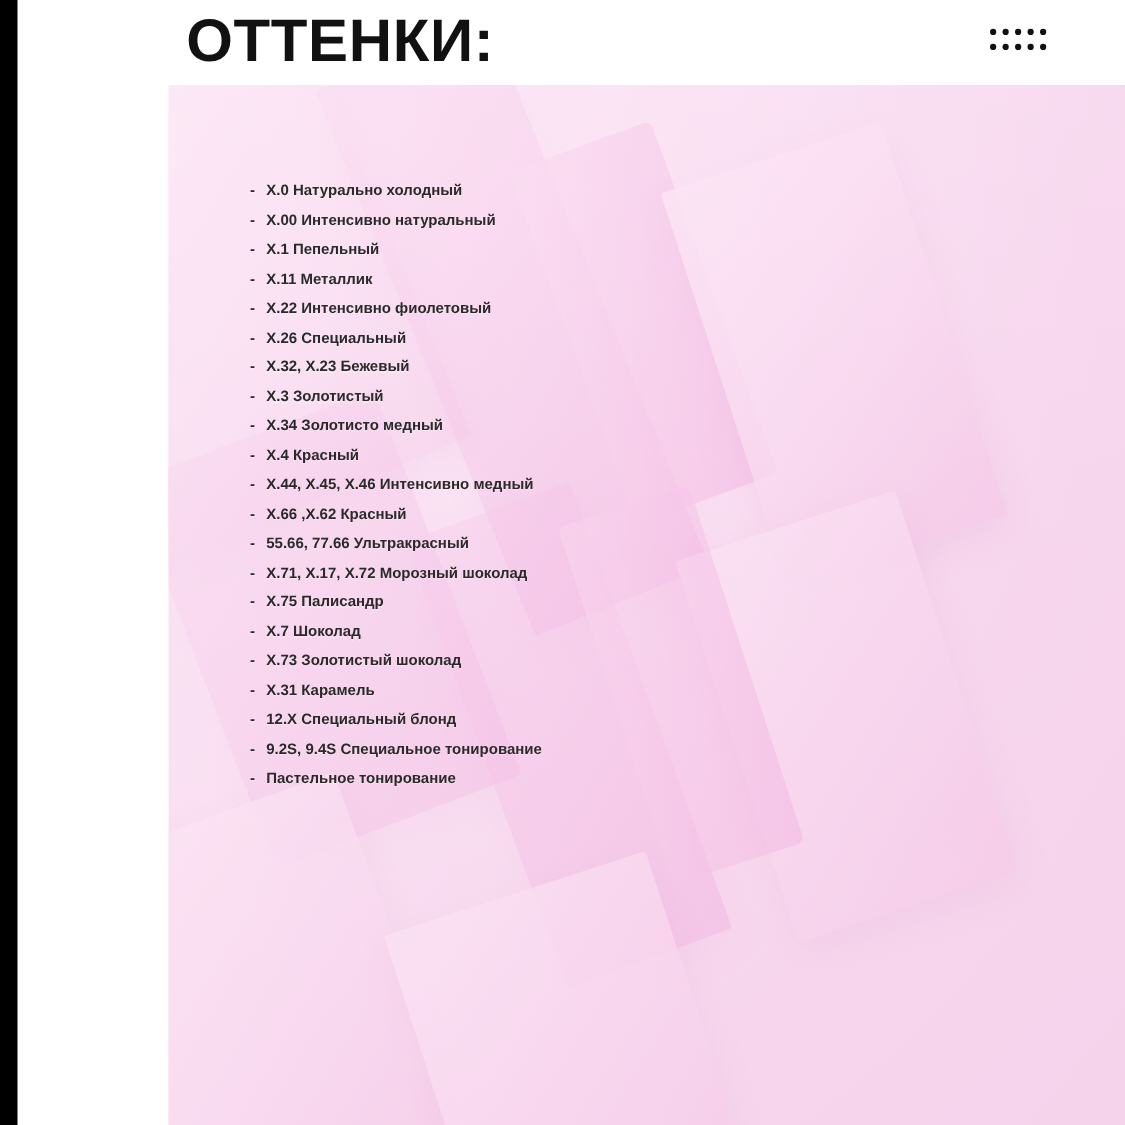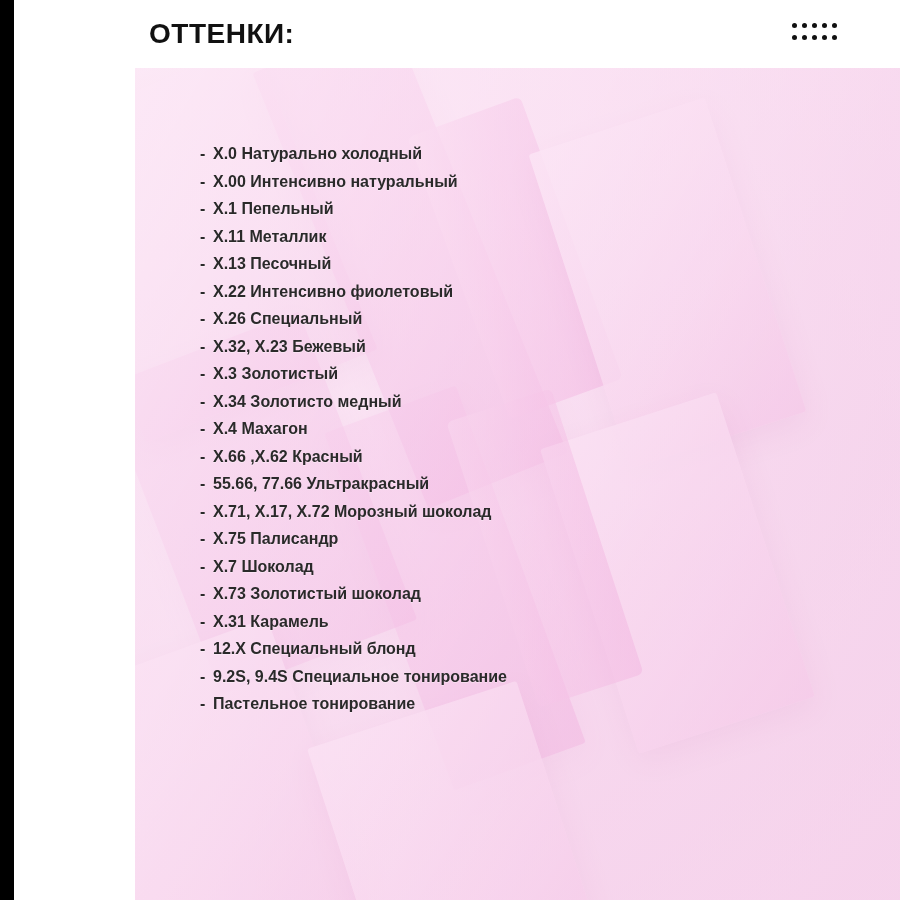--- a/index.html
+++ b/index.html
@@ -41,21 +41,21 @@
     height: 68px;
     display: flex;
     align-items: center;
     justify-content: space-between;
     padding: 0 28px 0 135px;
     box-sizing: border-box;
   }
   .title {
     font-family: "Liberation Sans", sans-serif;
     font-weight: bold;
-    font-size: 28px;
+    font-size: 48px;
     letter-spacing: 0.5px;
     color: #111111;
     line-height: 1;
     white-space: nowrap;
   }
   .dot-grid {
     display: grid;
     grid-template-columns: repeat(5, 10px);
     grid-template-rows: repeat(2, 12px);
     gap: 0px;
@@ -121,21 +121,21 @@
 
   
   .list {
     position: absolute;
     left: 65px;
     top: 78px;
     width: 620px;
   }
   .shade-row {
     font-family: "Liberation Sans", sans-serif;
-    font-size: 16px;
+    font-size: 12px;
     font-weight: bold;
     color: #2a2a2a;
     line-height: 1;
     margin-bottom: 11.5px;
     white-space: nowrap;
     text-shadow: 0 1px 0 rgba(255,255,255,0.35);
   }
   .dash {
     display: inline-block;
     width: 13px;
@@ -179,27 +179,27 @@
     <div class="pack light" style="left:210px; top:640px; width:220px; height:280px; transform: rotate(-18deg);"></div>
 
     <div class="sheen" style="left:0; top:0; width:765px; height:832px;"></div>
     <div class="wash"></div>
 
     <div class="list">
       <div class="shade-row"><span class="dash">-</span><span>X.0 Натурально холодный</span></div>
       <div class="shade-row"><span class="dash">-</span><span>X.00 Интенсивно натуральный</span></div>
       <div class="shade-row"><span class="dash">-</span><span>X.1 Пепельный</span></div>
       <div class="shade-row"><span class="dash">-</span><span>X.11 Металлик</span></div>
-      <div class="shade-row"><span class="dash">-</span><span>X.13 Песочный</span></div>
       <div class="shade-row"><span class="dash">-</span><span>X.22 Интенсивно фиолетовый</span></div>
       <div class="shade-row"><span class="dash">-</span><span>X.26 Специальный</span></div>
       <div class="shade-row"><span class="dash">-</span><span>X.32, X.23 Бежевый</span></div>
       <div class="shade-row"><span class="dash">-</span><span>X.3 Золотистый</span></div>
       <div class="shade-row"><span class="dash">-</span><span>X.34 Золотисто медный</span></div>
-      <div class="shade-row"><span class="dash">-</span><span>X.4 Махагон</span></div>
+      <div class="shade-row"><span class="dash">-</span><span>X.4 Красный</span></div>
+      <div class="shade-row"><span class="dash">-</span><span>X.44, X.45, X.46 Интенсивно медный</span></div>
       <div class="shade-row"><span class="dash">-</span><span>X.66 ,X.62 Красный</span></div>
       <div class="shade-row"><span class="dash">-</span><span>55.66, 77.66 Ультракрасный</span></div>
       <div class="shade-row"><span class="dash">-</span><span>X.71, X.17, X.72 Морозный шоколад</span></div>
       <div class="shade-row"><span class="dash">-</span><span>X.75 Палисандр</span></div>
       <div class="shade-row"><span class="dash">-</span><span>X.7 Шоколад</span></div>
       <div class="shade-row"><span class="dash">-</span><span>X.73 Золотистый шоколад</span></div>
       <div class="shade-row"><span class="dash">-</span><span>X.31 Карамель</span></div>
       <div class="shade-row"><span class="dash">-</span><span>12.X Специальный блонд</span></div>
       <div class="shade-row"><span class="dash">-</span><span>9.2S, 9.4S Специальное тонирование</span></div>
       <div class="shade-row"><span class="dash">-</span><span>Пастельное тонирование</span></div>

